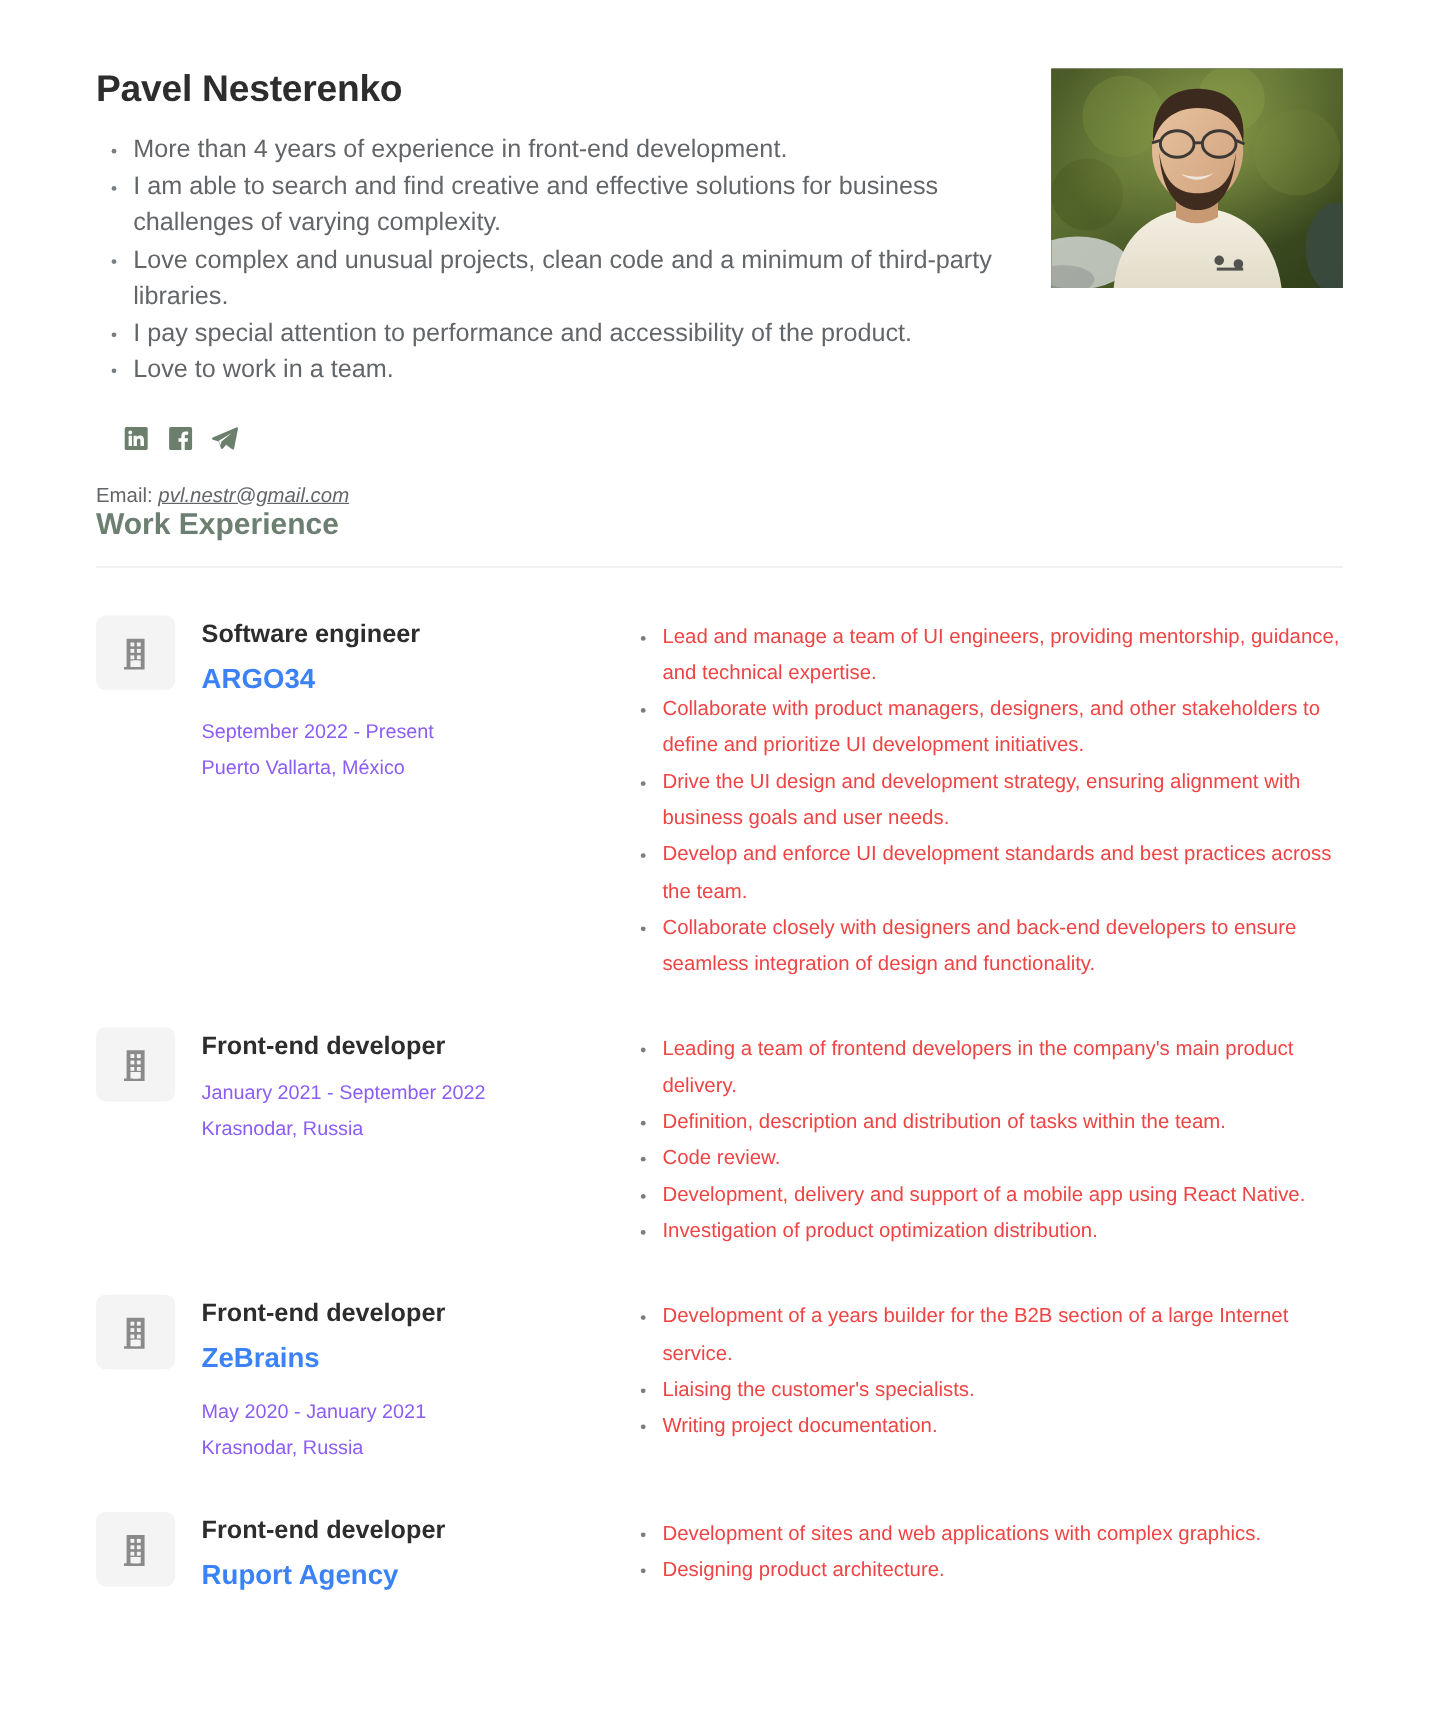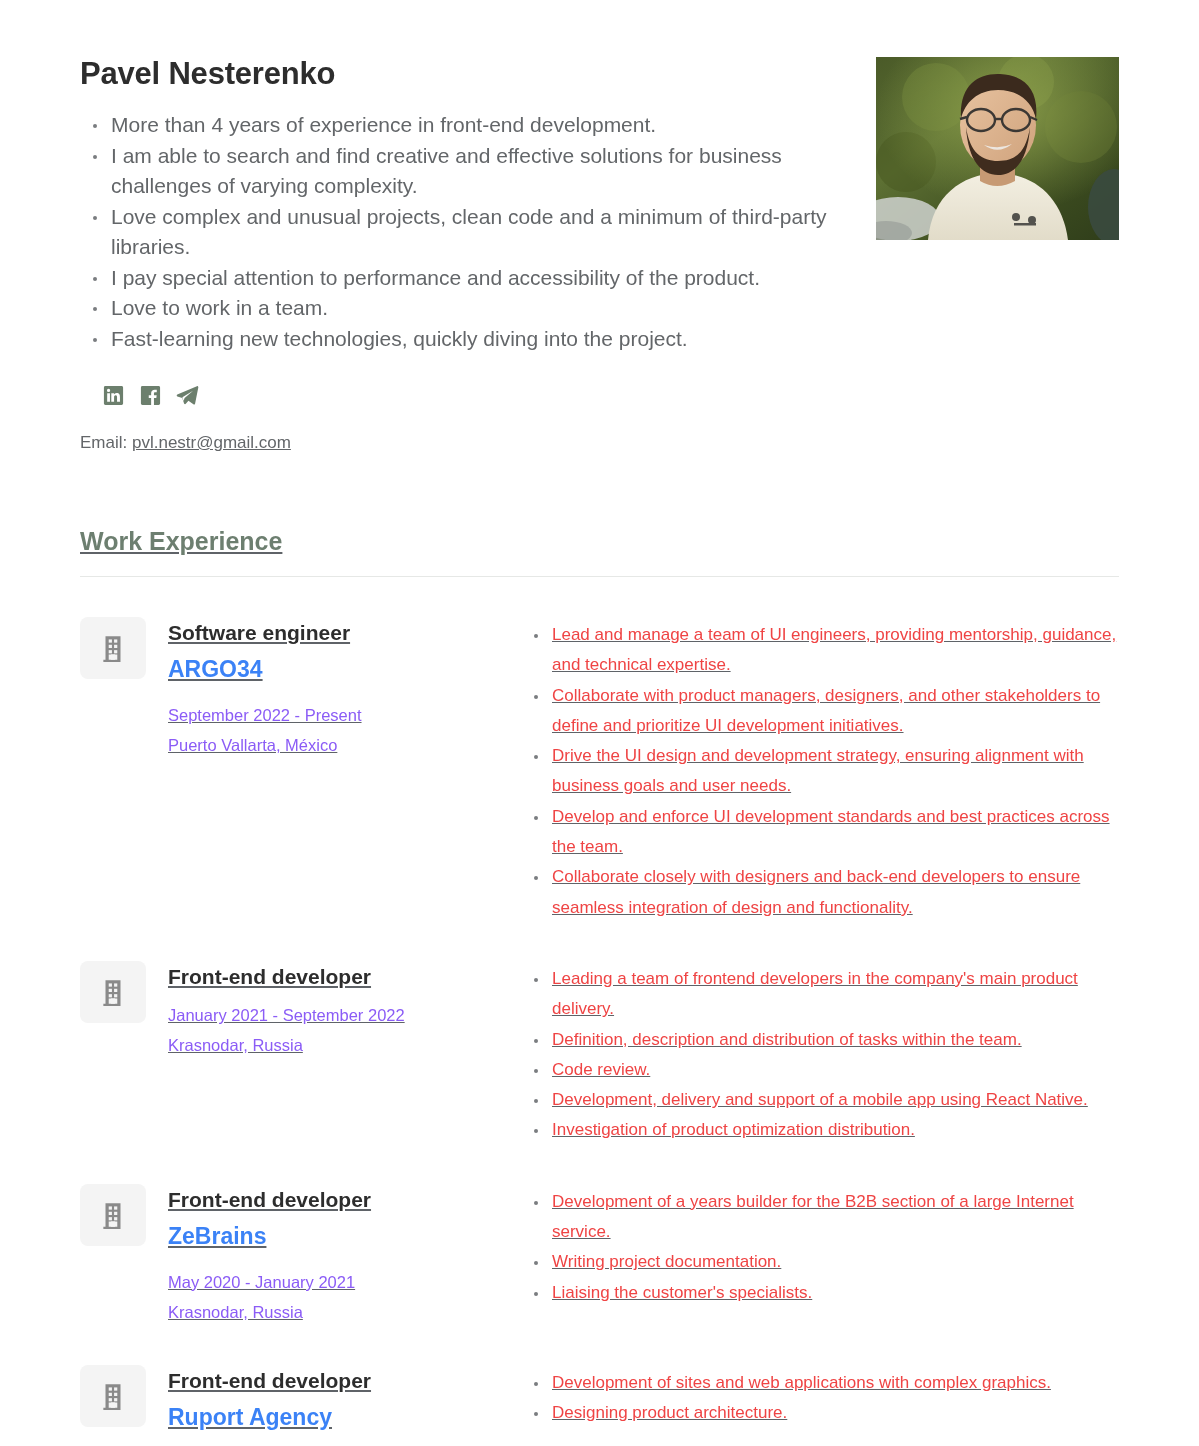--- a/index.html
+++ b/index.html
@@ -93,26 +93,25 @@
   
   .email-line {
     margin-top: 25px;
     font-size: 17px;
     color: #636669;
     padding-left: 0;
   }
   .email-link {
     color: #636669;
     text-decoration: underline;
+    font-style: italic;
   }
 
   
   .section {
-    margin-top: 74px;
-    text-decoration: underline;
   }
   .section-title {
     font-size: 25px;
     font-weight: bold;
     color: #6d7f70;
     margin: 0 0 20px 0;
   }
   .section-rule {
     height: 1px;
     background: #e6e8e6;
@@ -195,21 +194,20 @@
   <div class="header">
 
     <h1 class="name">Pavel Nesterenko</h1>
 
     <ul class="summary-list">
       <li>More than 4 years of experience in front-end development.</li>
       <li>I am able to search and find creative and effective solutions for business challenges of varying complexity.</li>
       <li>Love complex and unusual projects, clean code and a minimum of third-party libraries.</li>
       <li>I pay special attention to performance and accessibility of the product.</li>
       <li>Love to work in a team.</li>
-      <li>Fast-learning new technologies, quickly diving into the project.</li>
     </ul>
 
     <div class="photo">
       <svg viewBox="0 0 243 183" preserveAspectRatio="none" aria-hidden="true">
         <defs>
           <linearGradient id="bgFoliage" x1="0" y1="0" x2="1" y2="1">
             <stop offset="0%" stop-color="#4a5a28"></stop>
             <stop offset="35%" stop-color="#5d7033"></stop>
             <stop offset="70%" stop-color="#3d4d20"></stop>
             <stop offset="100%" stop-color="#2f3d1a"></stop>
@@ -370,22 +368,22 @@
         </svg>
       </div>
       <div class="job-meta">
         <div class="job-title">Front-end developer</div>
         <div class="job-company">ZeBrains</div>
         <div class="job-dates">May 2020 - January 2021</div>
         <div class="job-location">Krasnodar, Russia</div>
       </div>
       <ul class="job-duties">
         <li>Development of a years builder for the B2B section of a large Internet service.</li>
+        <li>Liaising the customer's specialists.</li>
         <li>Writing project documentation.</li>
-        <li>Liaising the customer's specialists.</li>
       </ul>
     </div>
 
     <div class="job">
       <div class="job-icon-wrap">
         <svg width="26" height="30" viewBox="0 0 24 28" fill="#8a8a8a" aria-hidden="true">
           <path d="M5 3h14v22h-3v-5h-8v5H5V3zm0 22h14v2H3v-2h2z"></path>
           <g fill="#f4f4f4">
             <rect x="8" y="6" width="3" height="3"></rect>
               <rect x="13" y="6" width="3" height="3"></rect>

